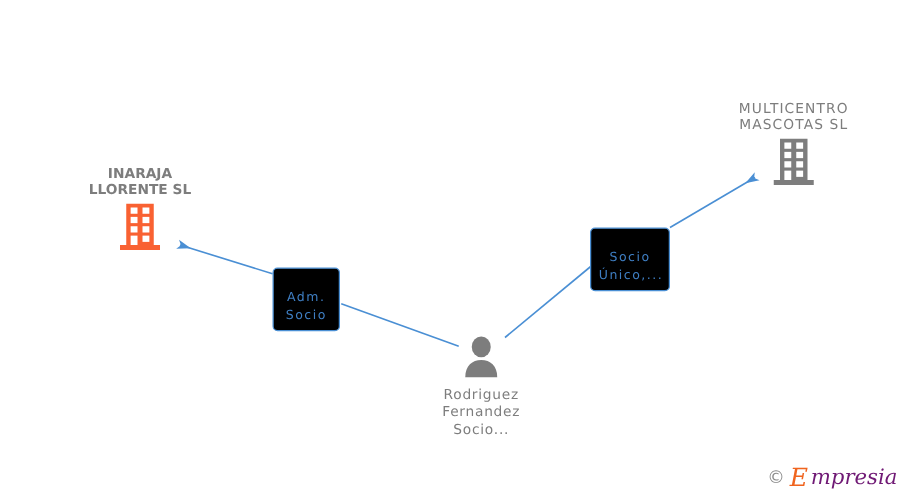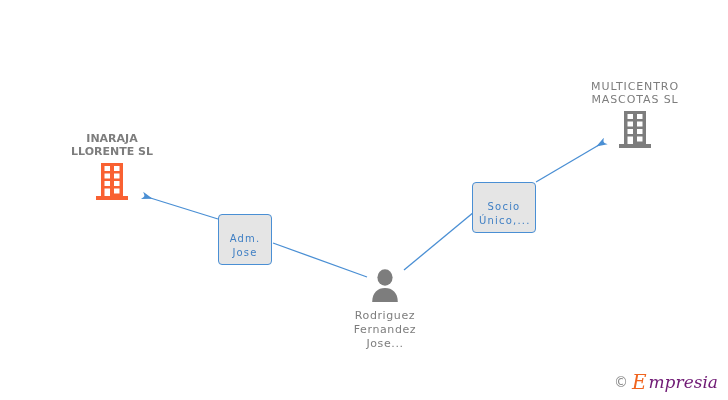--- a/index.html
+++ b/index.html
@@ -60,21 +60,21 @@
     letter-spacing: .6px;
     margin-top: 3px;
   }
 
   
   .role-box {
     position: absolute;
     box-sizing: border-box;
     border: 1px solid #4a8fd4;
     border-radius: 4px;
-    background: #e5e5e5;
+    background: #000000;
     color: #3f7fc4;
     font-size: 10px;
     line-height: 14px;
     letter-spacing: 1.2px;
     text-align: center;
     padding: 3px 6px 4px 6px;
     white-space: pre-line;
   }
 
   
@@ -163,26 +163,26 @@
     </svg>
   </div>
 
   <div class="node" style="left:330px; top:268px; width:110px;">
     <svg width="34" height="34" viewBox="0 0 34 34" xmlns="http://www.w3.org/2000/svg">
       <ellipse cx="17" cy="9.5" rx="7.6" ry="8.3" fill="#7d7d7d"></ellipse>
       <path d="M 4.2 34 C 4.2 24.6 9.8 20 17 20 C 24.2 20 29.8 24.6 29.8 34 Z" fill="#7d7d7d"></path>
     </svg>
     <div class="person-label">Rodriguez
 Fernandez
-Jose...</div>
+Socio...</div>
   </div>
 
   <div class="role-box" style="left:218px; top:214px; width:54px;">
     <span>Adm.
-Jose</span>
+Socio</span>
   </div>
 
   <div class="role-box" style="left:472px; top:182px; width:64px;">
     <span>Socio
 Único,...</span>
   </div>
 
   <div id="watermark">
     <span class="copy">©</span>
     <span class="brand-e">E</span>

